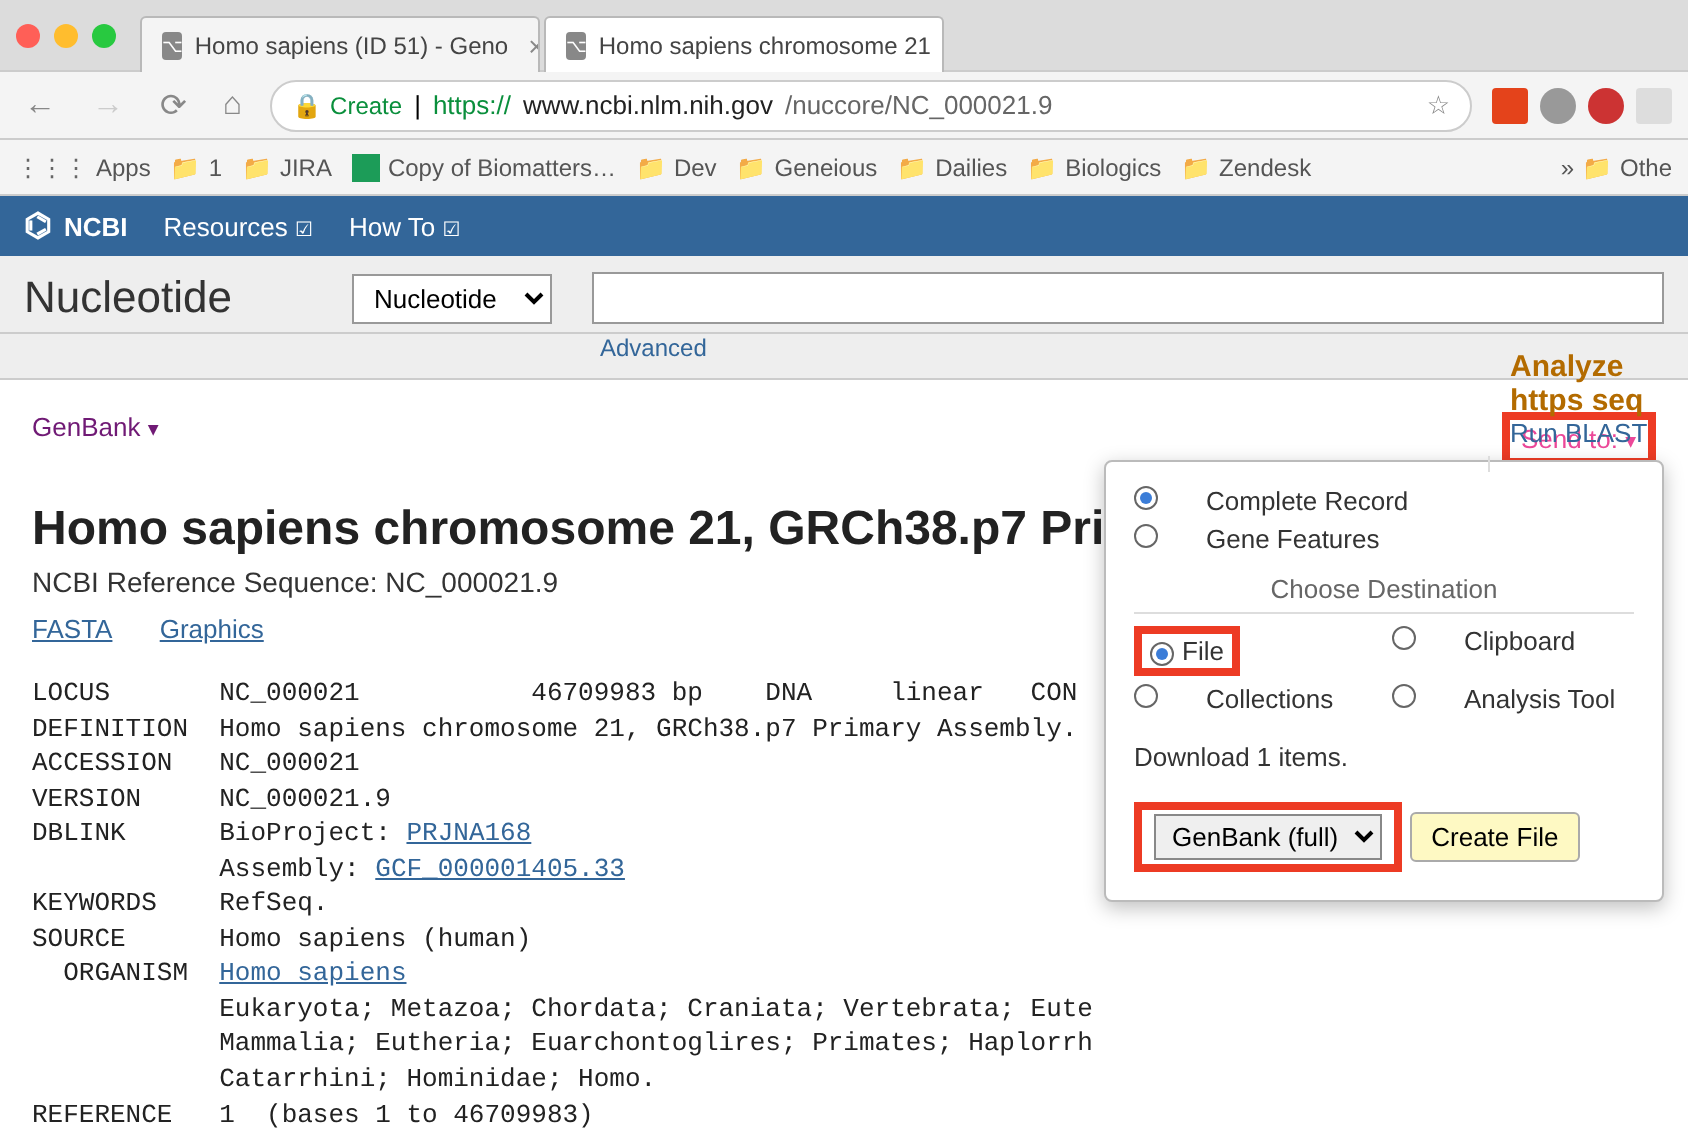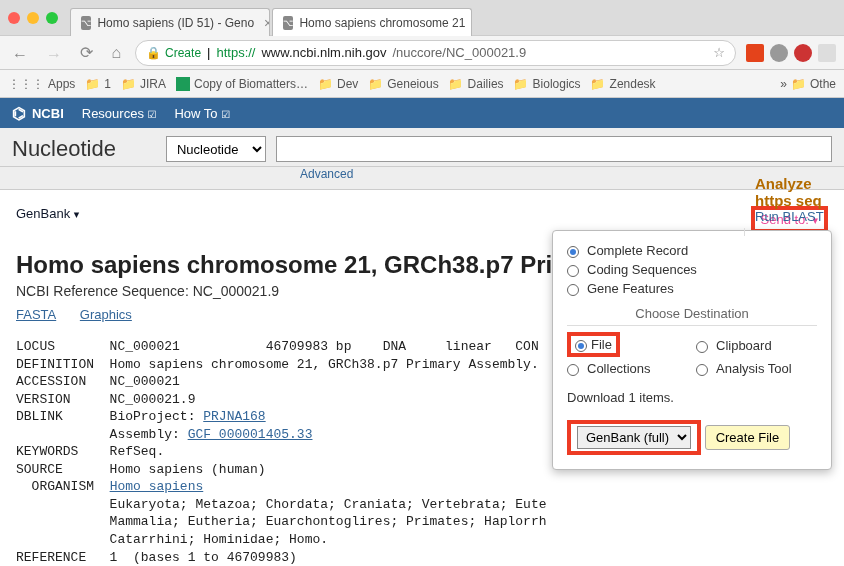--- a/index.html
+++ b/index.html
@@ -30,45 +30,45 @@
 .bk-item { display: flex; align-items: center; gap: 4px; }
 .folder-ic { color: #888; }
 
 
 .ncbi-bar { background: #336699; color: #fff; height: 30px; display: flex; align-items: center; padding: 0 12px; gap: 18px; font-size: 13px; }
 .ncbi-logo { font-weight: bold; display:flex; align-items:center; gap:6px; }
 .ncbi-bar a { color: #fff; text-decoration: none; }
 .dd-arrow { font-size:10px; }
 
 
-.search-area { background: #eee; padding: 8px 12px 4px; display: flex; gap: 10px; border-bottom: 1px solid #ccc; }
+.search-area { background: #eee; padding: 8px 12px 4px; display: flex; align-items: center; gap: 20px; border-bottom: 1px solid #ccc; }
 .db-title { font-size: 22px; color: #333; margin-right: 40px; }
 .db-select { border:1px solid #999; background:#fff; padding:3px 6px; font-size:13px; width:100px; }
 .search-input { flex: 1; border: 1px solid #999; height: 26px; padding: 0 6px; font-size: 13px; }
 .adv-row { background: #eee; padding: 0 12px 8px 300px; border-bottom: 1px solid #ccc; font-size:12px;}
 .adv-row a { color: #336699; text-decoration: none; }
 
 
 .rec-tools { display:flex; justify-content:space-between; padding: 16px 16px 8px; font-size:13px; position:relative;}
-.rec-tools .gb { color:#0f172a; }
+.rec-tools .gb { color:#701a75; }
 .sendto { color:#ec4899; position:relative; }
 .red-box { border: 4px solid #ed3b24; padding: 2px 6px; display:inline-block; }
 
 .rec-main { padding: 0 16px; }
 .rec-title { font-size: 24px; font-weight: bold; color: #222; margin: 10px 0 4px; white-space: nowrap; overflow:hidden;}
 .rec-sub { font-size: 14px; color: #333; margin-bottom: 8px; }
 .rec-links { margin-bottom: 16px; font-size: 13px; }
 .rec-links a { color: #336699; text-decoration: underline; margin-right: 20px; }
 
 .gb-flat { font-family: "Courier New", monospace; font-size: 13px; white-space: pre; line-height: 1.35; color: #222; }
 .gb-flat a { color: #336699; text-decoration: underline; }
 
 
 .sendto-panel { position: absolute; right: 12px; top: 230px; width: 280px; background: #fff; border: 1px solid #bbb; border-radius: 4px; box-shadow: 0 3px 10px rgba(0,0,0,.25); padding: 12px 14px 14px; font-size: 13px; color: #333; }
-.sendto-panel .row { margin-bottom: 4px; display:flex; align-items:flex-end; gap:4px;}
+.sendto-panel .row { margin-bottom: 4px; display:flex; align-items:flex-start; gap:20px;}
 .sendto-panel .sec-label { color:#666; margin: 10px 0 4px; display:block;}
 .dest-grid { display: grid; grid-template-columns: 1fr 1fr; gap: 4px 8px; margin-bottom: 10px; }
 .fmt-select { border:1px solid #888; padding:2px 4px; font-size:13px; }
 .create-btn { border:1px solid #aaa; background:#fef9c3; padding:4px 10px; font-size:13px; border-radius:3px; margin-top:10px;}
 .cbx { margin-right:4px;}
 
 
 .right-strip { position:absolute; right:0; top:228px; width:100px; border-left:1px solid #ddd; padding:8px 0 0 10px; font-size:13px; color:#336699;}
 .right-strip .an { font-size:15px; font-weight:bold; color:#b36b00; margin-top:300px;}
 
@@ -207,24 +207,20 @@
 </div>
 </div>
 
 <div class="sendto-panel">
   <div class="row">
       <span class="radio checked"></span>
       <span>Complete Record</span>
     </div>
   <div class="row">
       <span class="radio"></span>
-      <span>Coding Sequences</span>
-    </div>
-  <div class="row">
-      <span class="radio"></span>
       <span>Gene Features</span>
     </div>
 
   <span class="sec-label" style="text-align:center">Choose Destination</span>
   <hr style="border:none;border-top:1px solid #ddd;margin-bottom:6px">
 
   <div class="dest-grid">
     <span><span class="red-box" style="padding:1px 4px"><span class="radio checked"></span><span>File</span></span></span>
     <span class="row">
         <span class="radio"></span>

